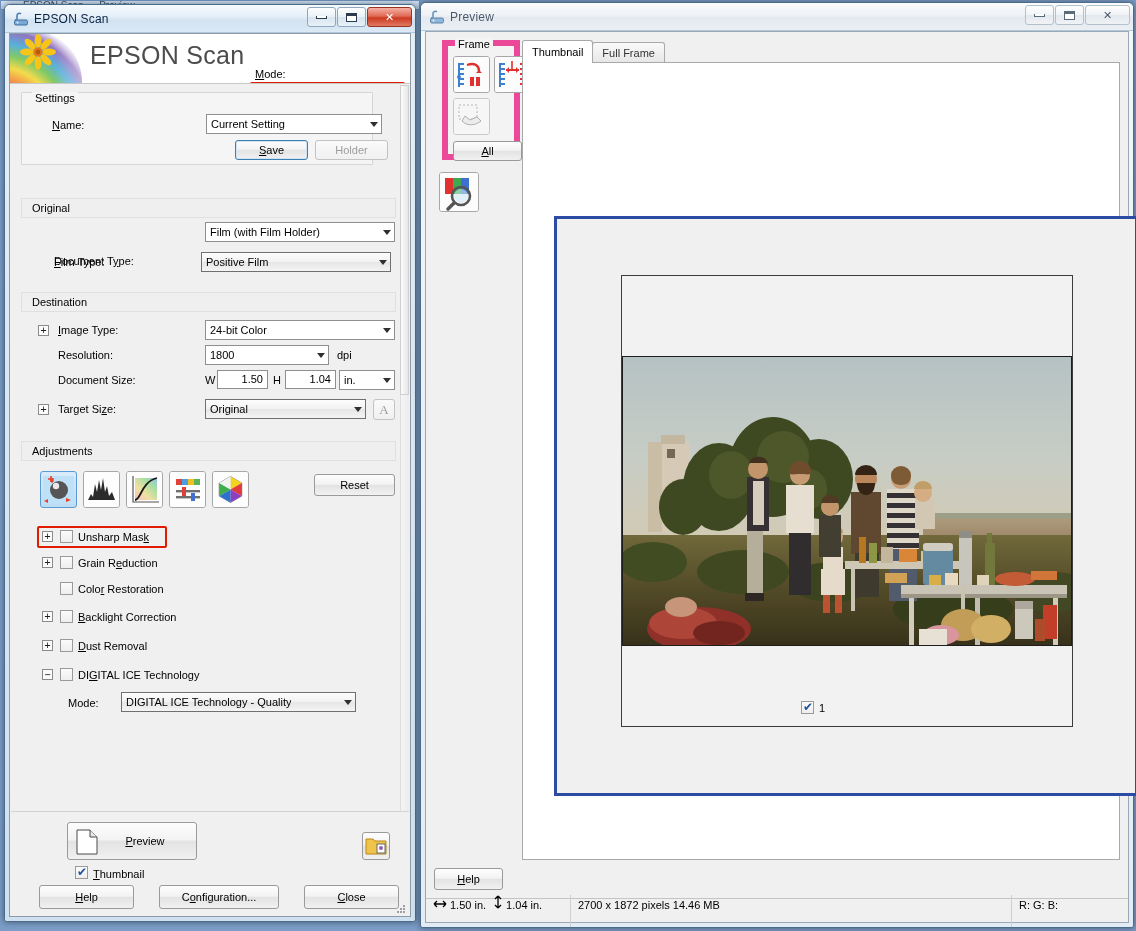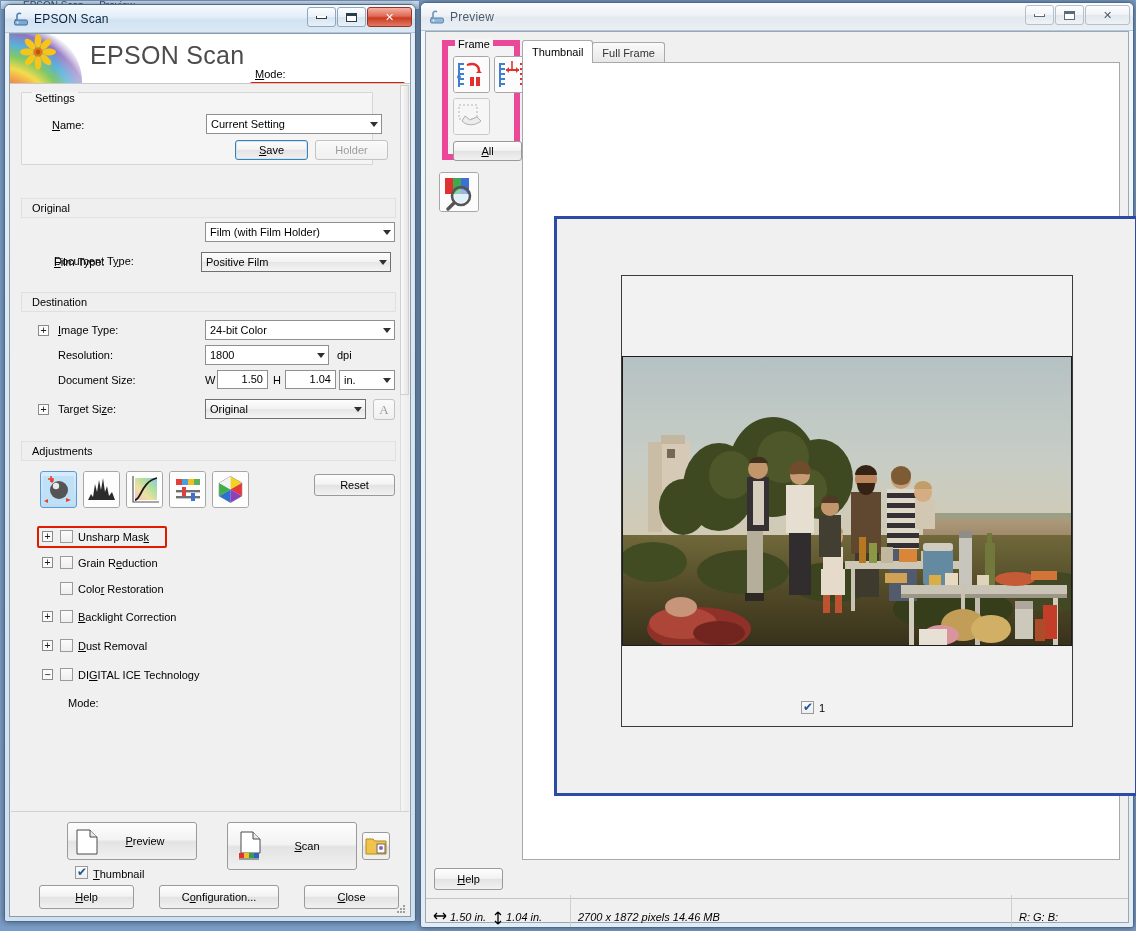--- a/index.html
+++ b/index.html
@@ -226,22 +226,22 @@
     border: 1px solid #a7a7a7; border-radius: 3px;
     background: linear-gradient(to bottom,#fdfdfd,#ececec); overflow: hidden;
   }
   .frame-btn.disabled { background: linear-gradient(to bottom,#f7f7f7,#efefef); border-color:#c9c9c9; }
 
   .statusbar {
     position: absolute; left: 0; right: 0; bottom: 0; height: 24px;
     background: #f0f0f0; border-top: 1px solid #c4c4c4;
     display: flex; align-items: center; font-size: 11px;
   }
-  .sb-cell { height: 24px; display: flex; align-items: flex-start; padding: 16px 7px;
-    border-right: 1px solid #cfcfcf; white-space: nowrap; font-style: italic; }
+  .sb-cell { height: 24px; display: flex; align-items: flex-end; padding: 16px 7px;
+    border-right: 1px solid #cfcfcf; white-space: nowrap; }
 </style>
 </head>
 <body>
 
 <div id="root">
 
   <div class="bg-window">
     <div class="bg-window-title">EPSON Scan — Preview</div>
   </div>
 
@@ -474,54 +474,44 @@
 
           <div class="plusbox" style="left:21px;top:199px;">+</div>
           <div class="chk" style="left:39px;top:198px;"></div>
           <div class="lbl" style="left:57px;top:199px;"><u>D</u>ust Removal</div>
 
           <div class="plusbox" style="left:21px;top:228px;">−</div>
           <div class="chk" style="left:39px;top:227px;"></div>
           <div class="lbl" style="left:57px;top:228px;">DI<u>G</u>ITAL ICE Technology</div>
 
           <div class="lbl" style="left:47px;top:256px;">Mode:</div>
+          <div class="combo grey" style="position:absolute;left:100px;top:251px;width:235px;">
+            <span class="txt">DIGITAL ICE Technology - Quality</span>
+            <span class="arrow"></span>
+          </div>
         </div>
 
         <div class="panel-scroll-track">
           <div class="panel-scroll-thumb"></div>
         </div>
       </div>
 
       <div style="position:absolute;left:1px;right:1px;bottom:0;height:105px;background:#f0f0f0;border-top:1px solid #d2d2d2;">
         <div class="btn" style="position:absolute;left:56px;top:10px;width:130px;height:38px;">
           <span style="position:absolute;left:8px;top:6px;">
             <svg width="22" height="26" viewBox="0 0 22 26">
               <path d="M1 1h13l7 7v17H1z" fill="#ffffff" stroke="#4a4a4a"></path>
               <path d="M14 1v7h7" fill="#e8e8e8" stroke="#4a4a4a"></path>
             </svg>
           </span>
           <span style="margin-left:26px;"><u>P</u>review</span>
         </div>
         <div class="chk checked" style="left:64px;top:54px;"></div>
         <div class="lbl" style="left:82px;top:56px;"><u>T</u>humbnail</div>
 
-        <div class="btn" style="position:absolute;left:216px;top:10px;width:130px;height:48px;">
-          <span style="position:absolute;left:10px;top:8px;">
-            <svg width="26" height="30" viewBox="0 0 26 30">
-              <path d="M3 1h12l7 7v14H3z" fill="#ffffff" stroke="#4a4a4a"></path>
-              <path d="M15 1v7h7" fill="#e8e8e8" stroke="#4a4a4a"></path>
-              <rect x="1" y="22" width="5" height="5" fill="#e03030"></rect>
-              <rect x="6" y="22" width="5" height="5" fill="#f0c020"></rect>
-              <rect x="11" y="22" width="5" height="5" fill="#30a050"></rect>
-              <rect x="16" y="22" width="5" height="5" fill="#3060c0"></rect>
-              <rect x="1" y="27" width="20" height="2" fill="#9a9a9a"></rect>
-            </svg>
-          </span>
-          <span style="margin-left:30px;"><u>S</u>can</span>
-        </div>
         <div class="btn" style="position:absolute;left:351px;top:20px;width:28px;height:28px;">
           <svg width="22" height="20" viewBox="0 0 22 20">
             <path d="M1 3h7l2 2h11v13H1z" fill="#f0c44a" stroke="#b88a18"></path>
             <rect x="12" y="8" width="8" height="9" fill="#ffffff" stroke="#6a6a6a"></rect>
             <circle cx="16" cy="12" r="2" fill="#8e5fb8"></circle>
           </svg>
         </div>
 
         <div class="btn" style="position:absolute;left:28px;top:73px;width:95px;height:24px;">
           <span><u>H</u>elp</span>

